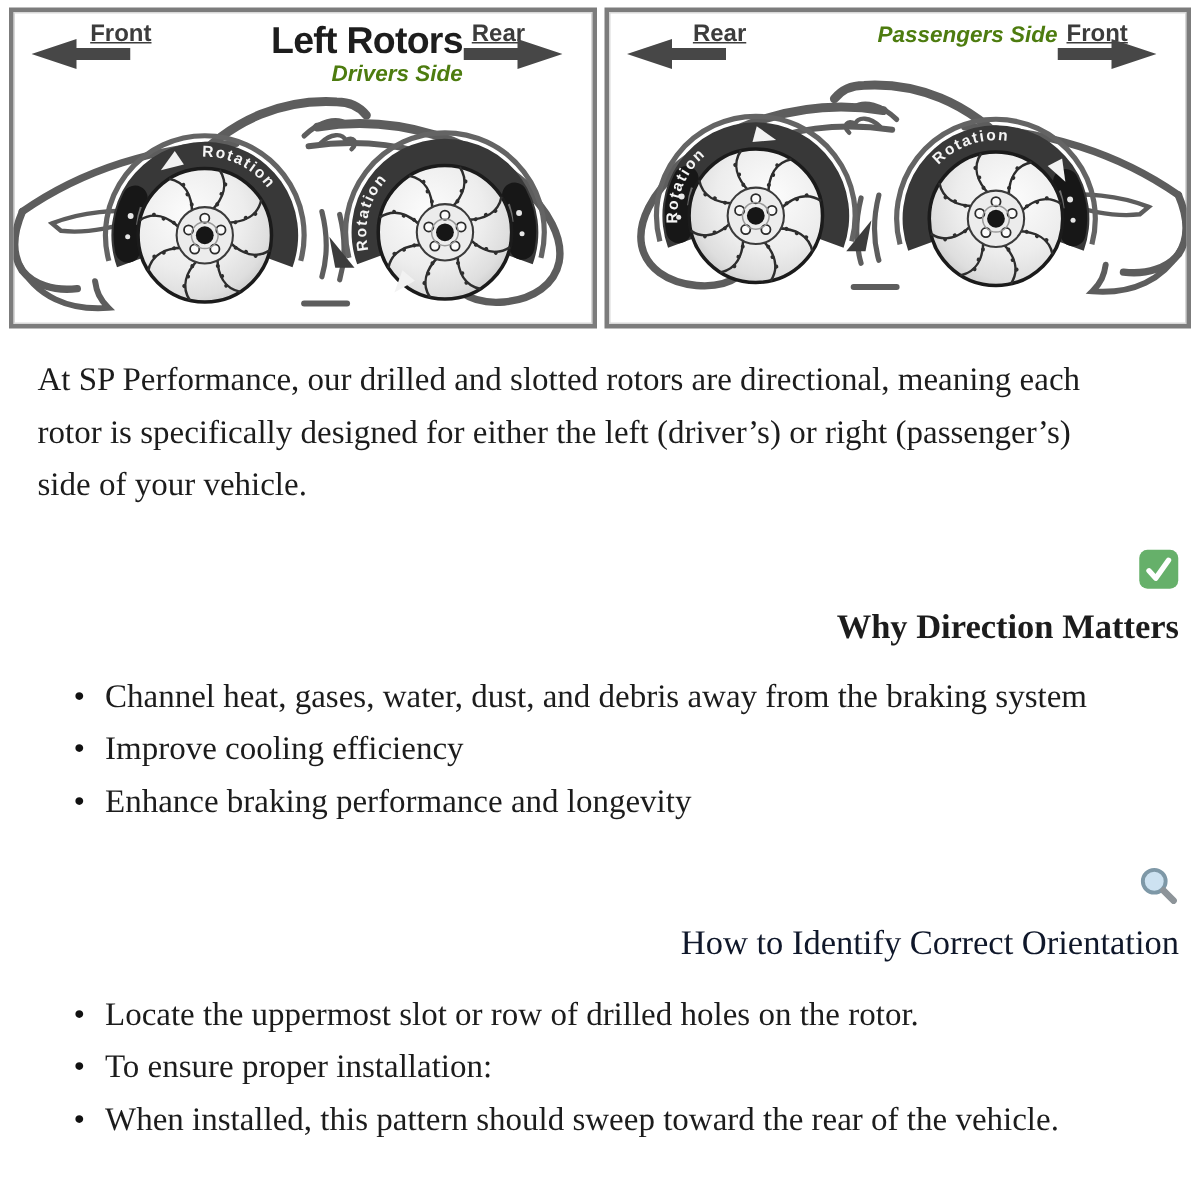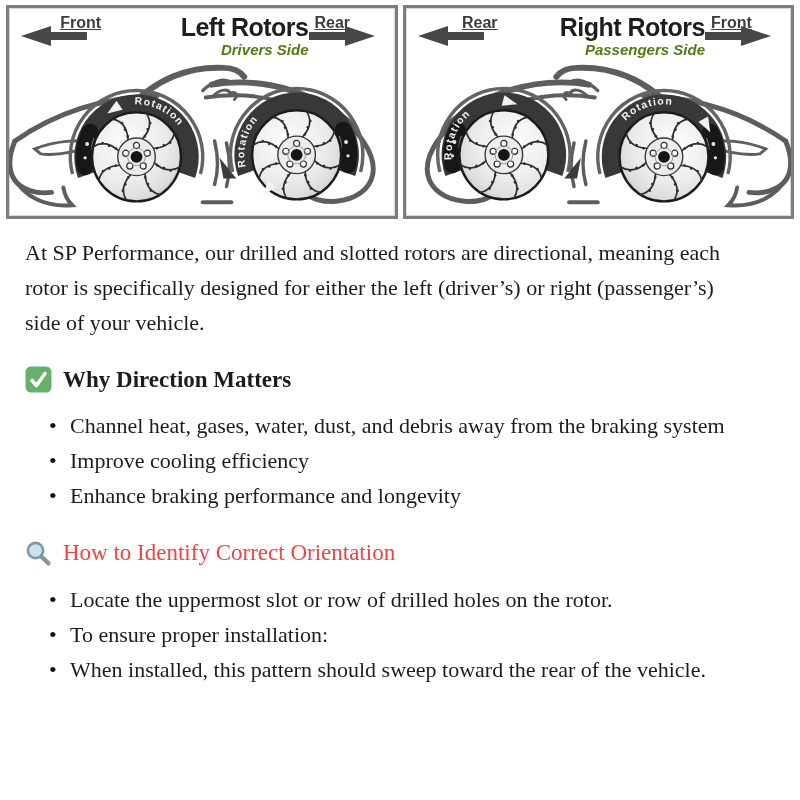--- a/index.html
+++ b/index.html
@@ -17,22 +17,22 @@
   .dir svg{display:block;margin-top:-6px;}
   .title-block{text-align:right;flex:1;}
   .panel-title{margin:0;font-size:25px;line-height:1.02;font-weight:700;color:#1d1d1d;
     letter-spacing:-0.5px;}
   .panel-sub{font-size:15px;font-weight:700;font-style:italic;color:#4d7c0f;line-height:1.15;}
   .car-svg{width:100%;display:block;}
 
   
   main{padding:2px 14px 10px 25px;}
   .intro{font-size:22px;line-height:35px;margin:14px 0 0;max-width:728px;}
-  h3{font-size:23px;margin:26px 0 15px;display:flex;align-items:center;gap:11px;line-height:1.2;}
-  h3.h-reg{font-weight:400;color:#ef4444;}
+  h3{font-size:23px;margin:26px 0 15px;display:flex;align-items:flex-end;gap:11px;line-height:1.2;flex-direction:column;}
+  h3.h-reg{font-weight:400;color:#0f172a;}
   .lead{font-size:22px;line-height:35px;margin:0 0 6px;}
   ul{list-style:none;margin:8px 0 4px;padding:0 0 0 24px;max-width:700px;}
   li{position:relative;padding-left:21px;font-size:22px;line-height:35px;}
   li::before{content:"\2022";position:absolute;left:0;top:0;color:#111;}
   .check-icon,.mag-icon{flex:0 0 auto;display:block;}
 </style>
 </head>
 <body>
 
 <svg width="0" height="0" style="position:absolute" aria-hidden="true">
@@ -200,21 +200,20 @@
 
   <section class="panel">
     <div class="panel-header">
       <div class="dir dir-l">
         <span class="dir-text">Rear</span>
         <svg width="66" height="22" viewBox="0 0 66 22">
           <polygon points="0,11 30,1 30,7 66,7 66,15 30,15 30,21" fill="#474747"></polygon>
         </svg>
       </div>
       <div class="title-block">
-        <h2 class="panel-title">Right Rotors</h2>
         <div class="panel-sub">Passengers Side</div>
       </div>
       <div class="dir dir-r">
         <span class="dir-text">Front</span>
         <svg width="66" height="22" viewBox="0 0 66 22">
           <polygon points="66,11 36,1 36,7 0,7 0,15 36,15 36,21" fill="#474747"></polygon>
         </svg>
       </div>
     </div>
     <svg class="car-svg" viewBox="0 0 390 160">

